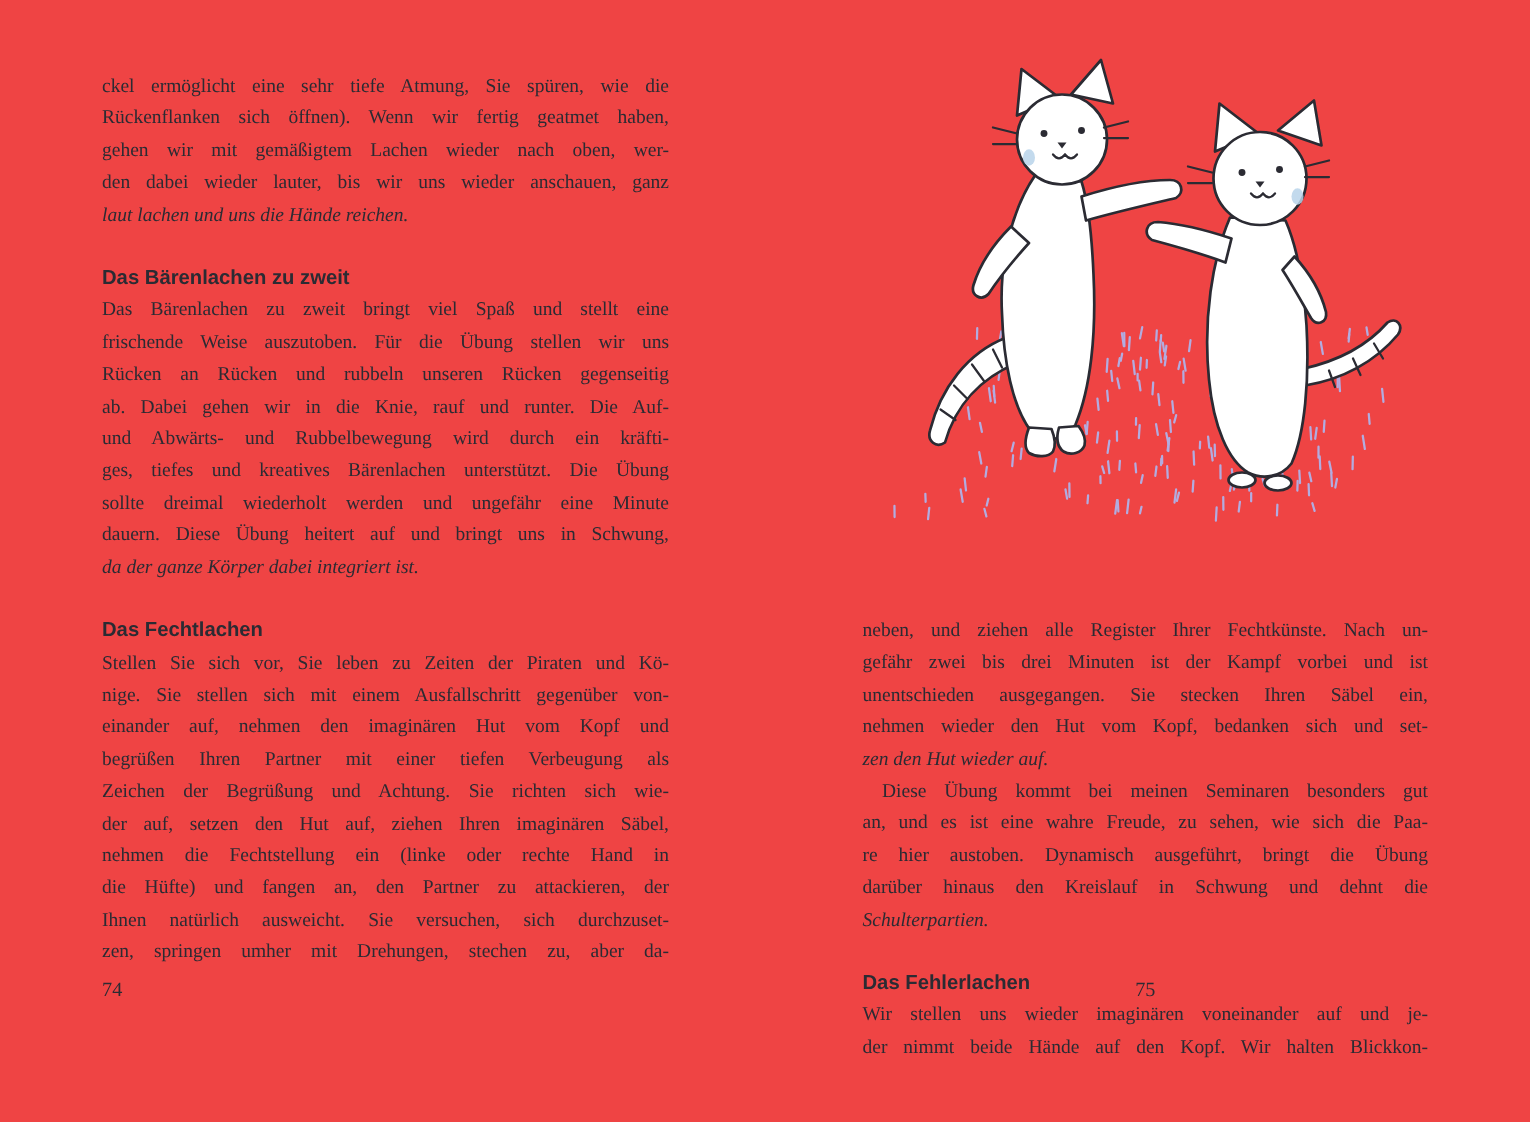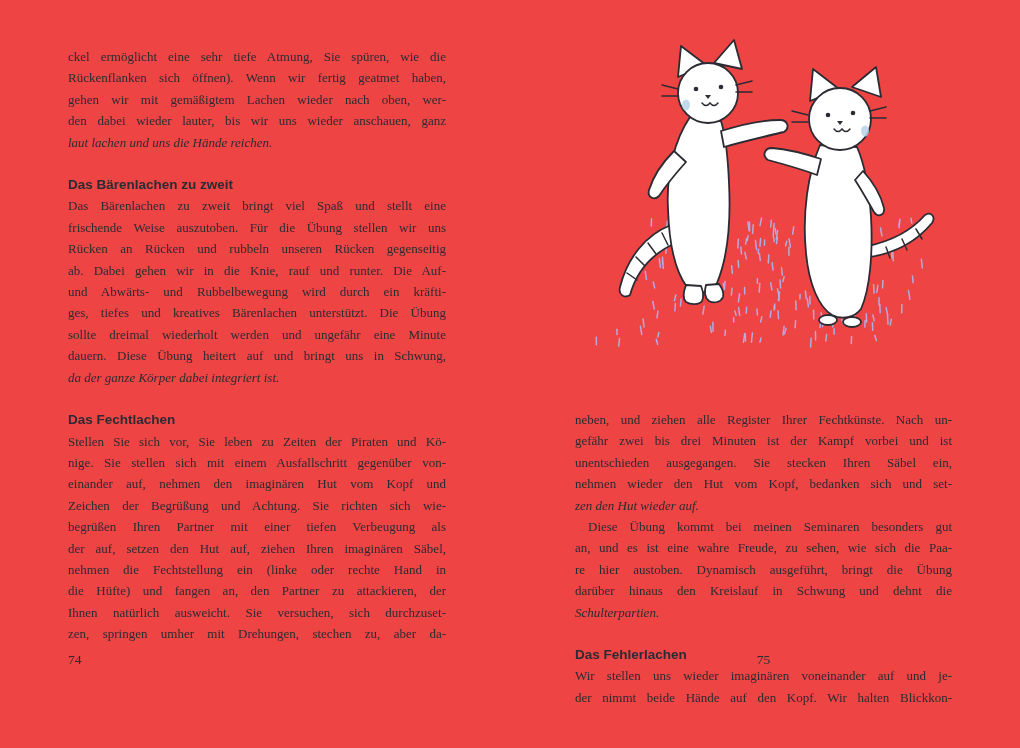--- a/index.html
+++ b/index.html
@@ -62,22 +62,22 @@
           <div class="line">ges, tiefes und kreatives Bärenlachen unterstützt. Die Übung</div>
           <div class="line">sollte dreimal wiederholt werden und ungefähr eine Minute</div>
           <div class="line">dauern. Diese Übung heitert auf und bringt uns in Schwung,</div>
           <div class="line no-just">da der ganze Körper dabei integriert ist.</div>
         </div>
         <div class="heading">Das Fechtlachen</div>
         <div class="para">
           <div class="line">Stellen Sie sich vor, Sie leben zu Zeiten der Piraten und Kö-</div>
           <div class="line">nige. Sie stellen sich mit einem Ausfallschritt gegenüber von-</div>
           <div class="line">einander auf, nehmen den imaginären Hut vom Kopf und</div>
+          <div class="line">begrüßen Ihren Partner mit einer tiefen Verbeugung als</div>
           <div class="line">Zeichen der Begrüßung und Achtung. Sie richten sich wie-</div>
-          <div class="line">begrüßen Ihren Partner mit einer tiefen Verbeugung als</div>
           <div class="line">der auf, setzen den Hut auf, ziehen Ihren imaginären Säbel,</div>
           <div class="line">nehmen die Fechtstellung ein (linke oder rechte Hand in</div>
           <div class="line">die Hüfte) und fangen an, den Partner zu attackieren, der</div>
           <div class="line">Ihnen natürlich ausweicht. Sie versuchen, sich durchzuset-</div>
           <div class="line">zen, springen umher mit Drehungen, stechen zu, aber da-</div>
         </div>
       </div>
     <div class="page-num">74</div>
   </div>
 

